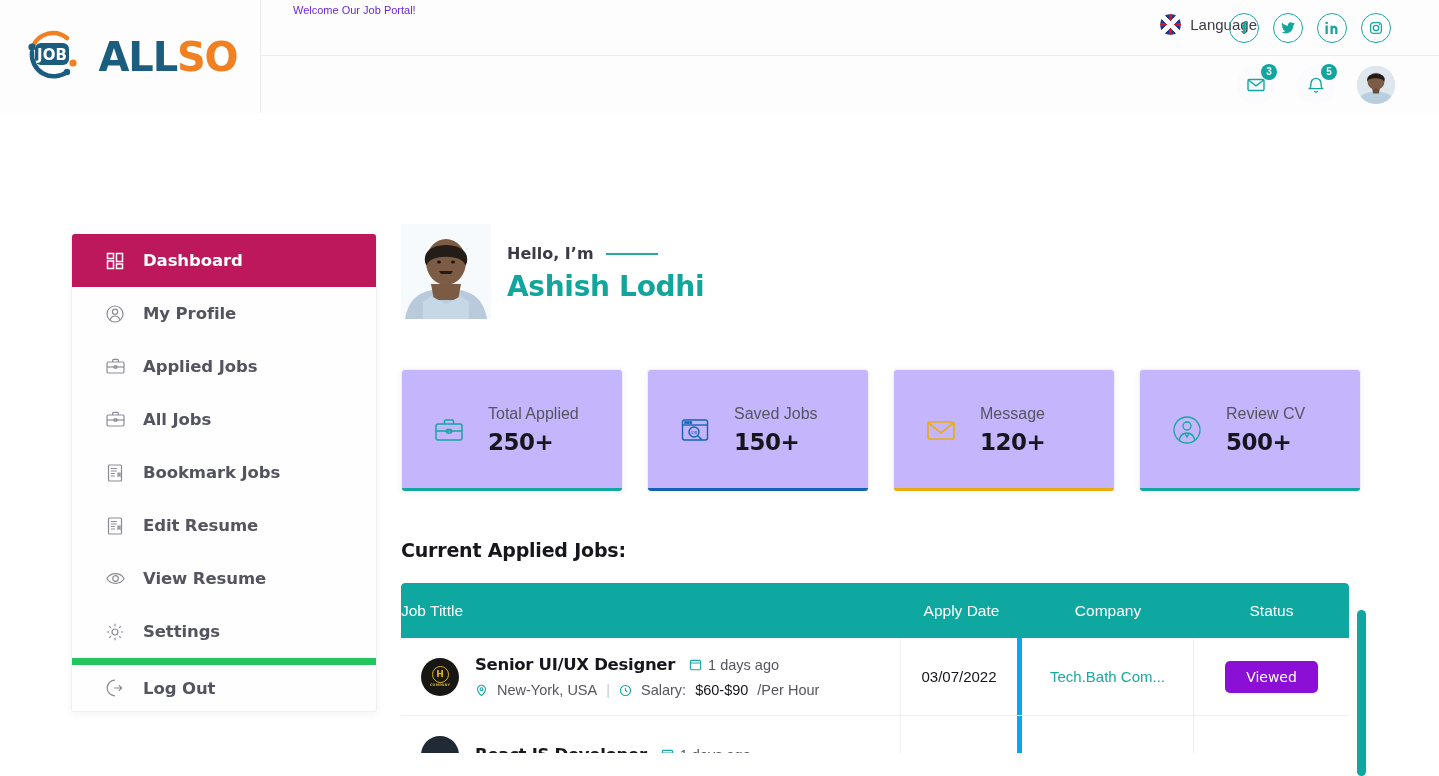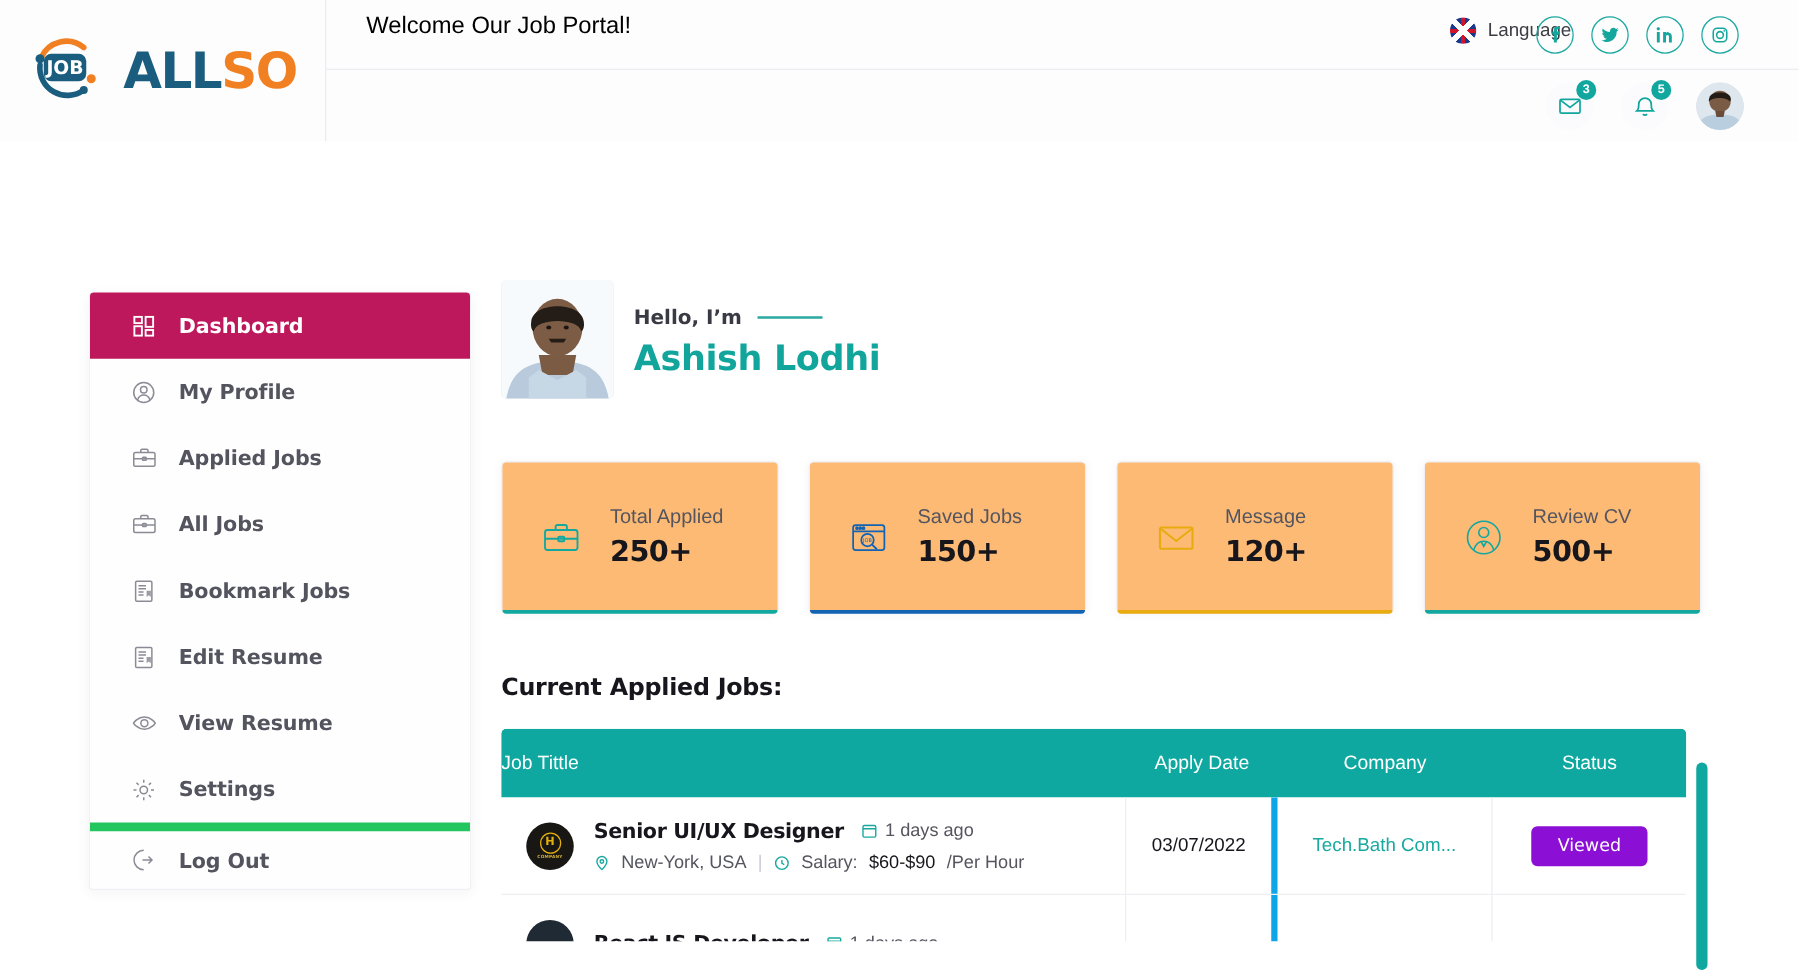--- a/index.html
+++ b/index.html
@@ -31,22 +31,22 @@
 
   .header-right {
     position: absolute; left: 261px; top: 0; right: 0; height: 113px;
   }
   .header-row1 {
     position: absolute; left: 0; top: 0; right: 0; height: 56px;
     border-bottom: 1px solid #ececf1;
     display: flex; align-items: center;
   }
   .welcome-text {
-    position: absolute; left: 32px; top: 10px;
-    font-size: 19px; color: #000000; font-family: "Liberation Sans", sans-serif;
+    position: absolute; left: 32px; top: 4px;
+    font-size: 11px; color: #6d28d9; font-family: "Liberation Sans", sans-serif;
   }
   .lang-wrap {
     position: absolute; right: 182px; top: 14px;
     display: flex; align-items: center; gap: 9px;
   }
   .flag {
     width: 21px; height: 21px; border-radius: 50%;
     background:
       linear-gradient(45deg, transparent 42%, #ffffff 42%, #ffffff 58%, transparent 58%),
       linear-gradient(-45deg, transparent 42%, #ffffff 42%, #ffffff 58%, transparent 58%),
@@ -123,21 +123,21 @@
     font-family: "DejaVu Sans", sans-serif;
   }
   .greet-line { width: 52px; height: 2px; background: #2aa9a1; display: block; }
   .greet-name {
     margin-top: 7px; font-size: 28px; font-weight: 700; color: #11a59c;
     letter-spacing: -0.3px; font-family: "DejaVu Sans", sans-serif;
   }
 
   .cards { display: flex; gap: 24px; margin-top: 50px; }
   .card {
-    width: 222px; height: 122px; background: #fdba74;
+    width: 222px; height: 122px; background: #c4b5fd;
     border: 1px solid #f0f0f4; border-radius: 4px;
     box-shadow: 0 1px 8px rgba(30,30,60,0.05);
     display: flex; align-items: center; gap: 14px; padding-left: 22px;
     position: relative;
   }
   .card::after {
     content: ""; position: absolute; left: 0; right: 0; bottom: -1px; height: 3px;
     border-radius: 0 0 4px 4px; background: var(--accent);
   }
   .card-icon {

